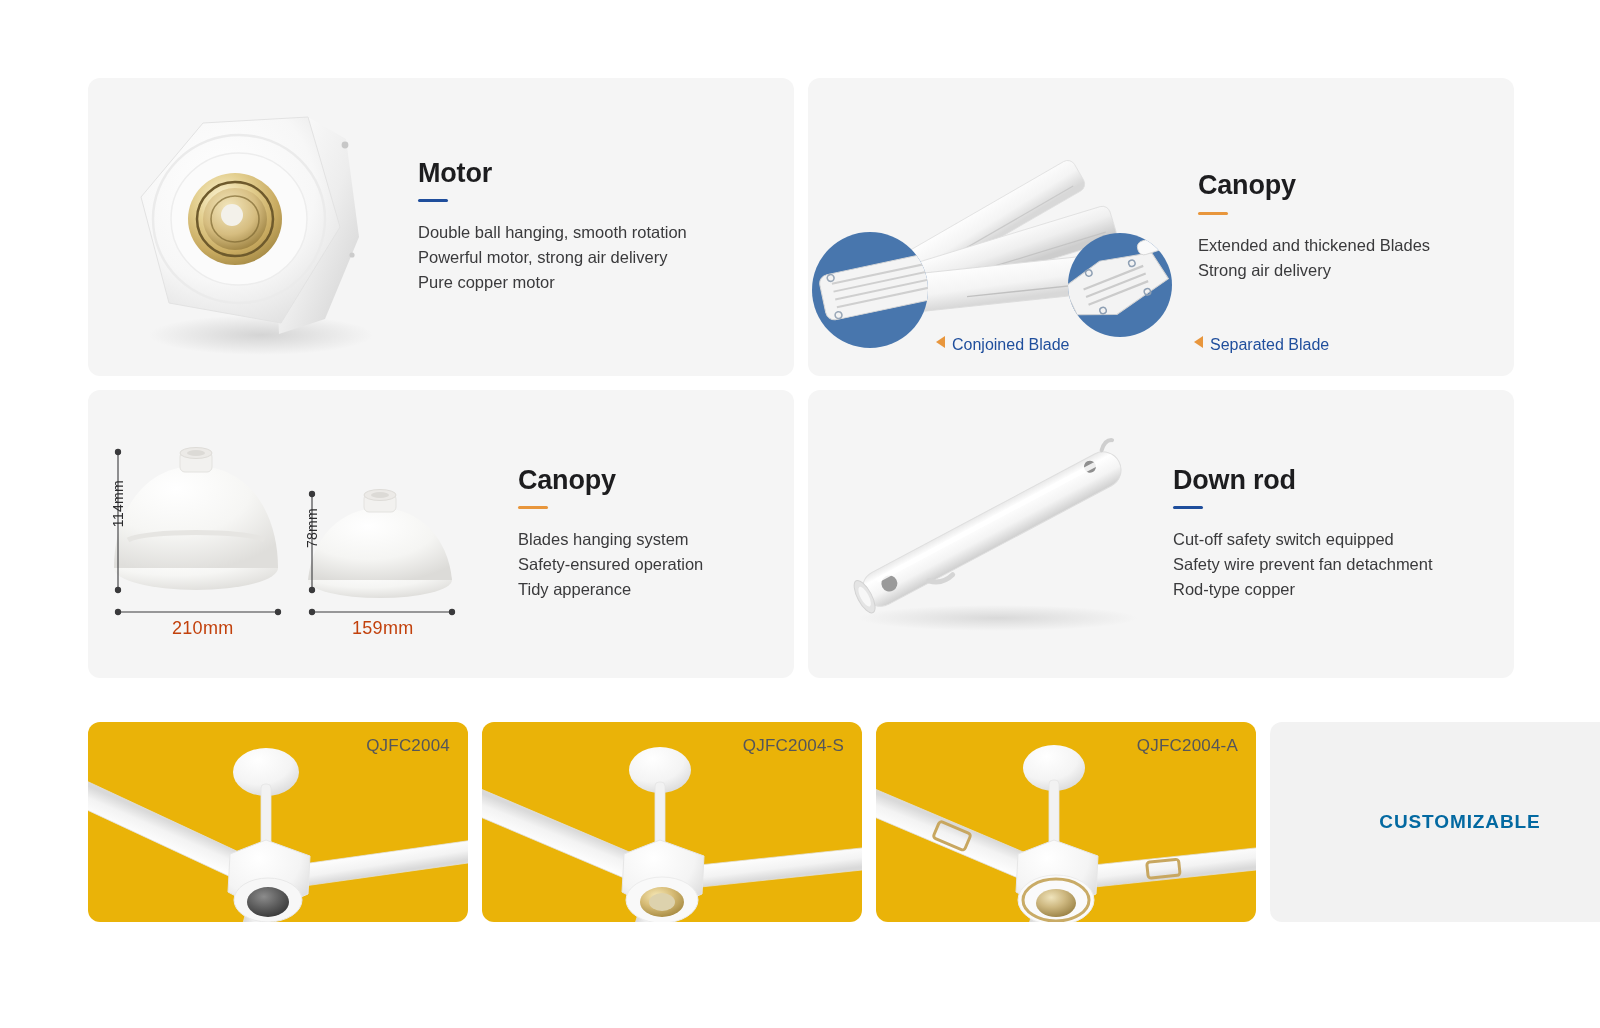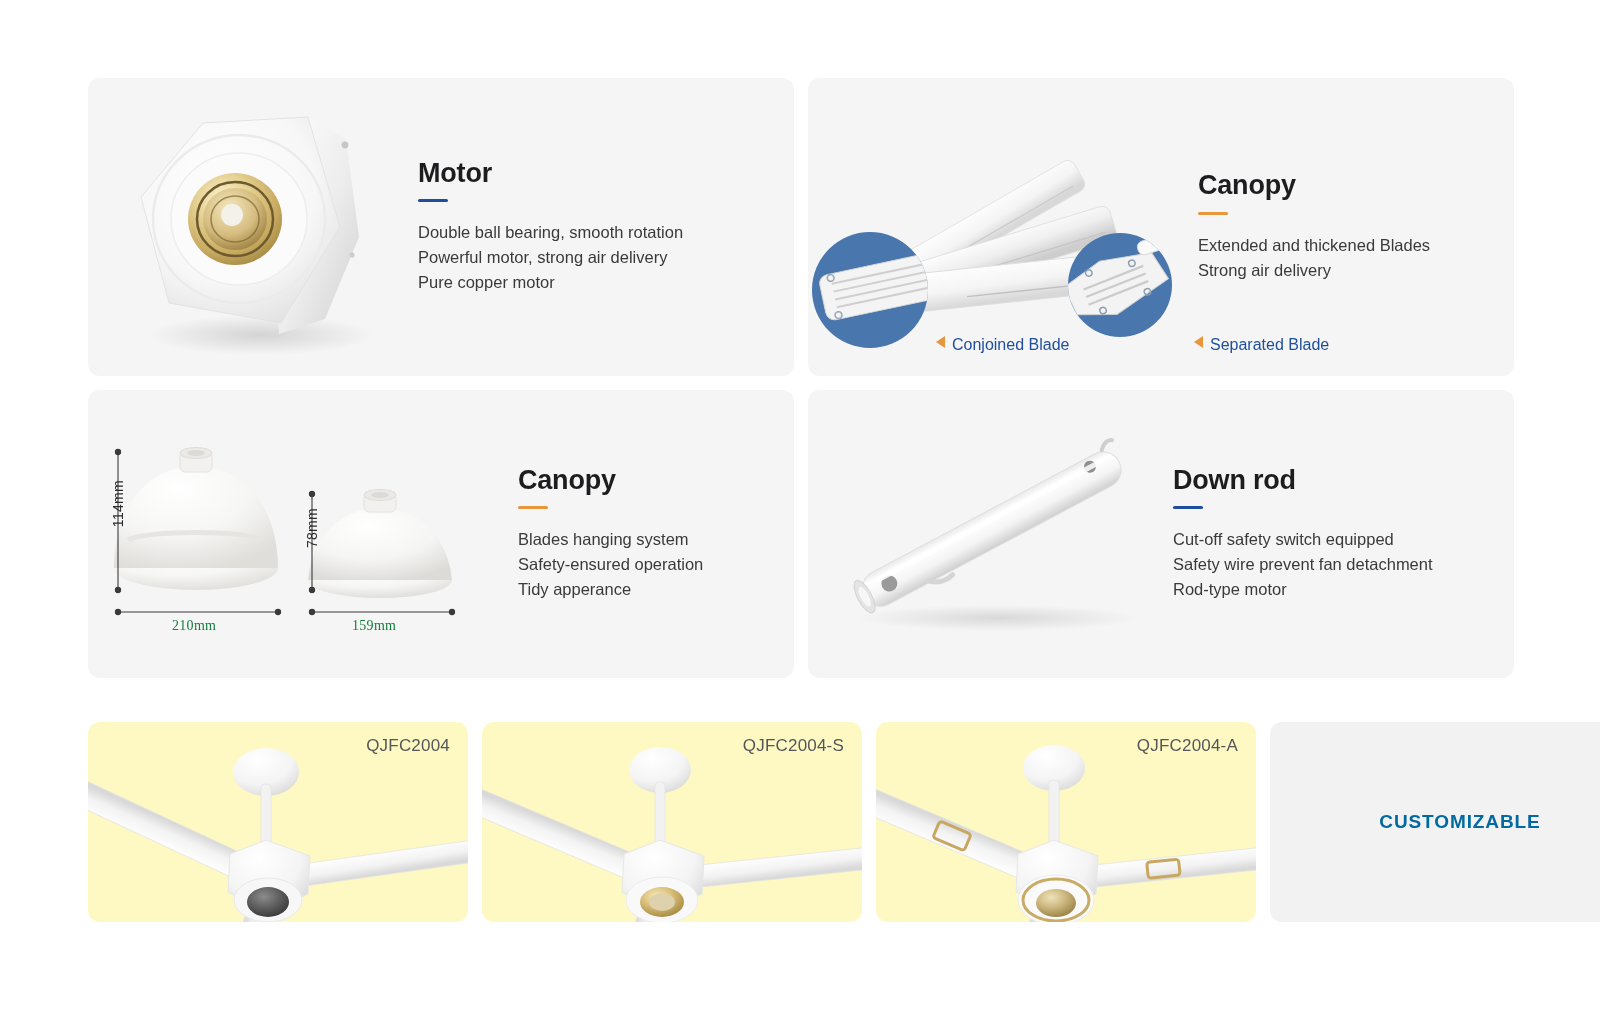--- a/index.html
+++ b/index.html
@@ -101,40 +101,39 @@
   .dim-label-v {
     position: absolute;
     font-size: 14px;
     color: #2b2b2d;
     writing-mode: vertical-rl;
     transform: rotate(180deg);
     letter-spacing: 0.3px;
   }
   .dim-label-h {
     position: absolute;
-    font-size: 14px;
-    color: #15803d;
+    font-size: 18px;
+    color: #c2410c;
     letter-spacing: 0.3px;
-    font-family: Liberation Serif, serif;
   }
 
   
   .rod-wrap { width: 365px; height: 100%; position: relative; }
 
   
   .product-strip {
     display: grid;
     grid-template-columns: repeat(4, 380px);
     gap: 14px;
     margin-top: 44px;
     height: 200px;
   }
 
   .product-tile {
-    background: #fef9c3;
+    background: #eab308;
     border-radius: 12px;
     position: relative;
     overflow: hidden;
   }
 
   .product-code {
     position: absolute;
     top: 14px;
     right: 18px;
     font-size: 17px;
@@ -213,21 +212,21 @@
 
           <circle cx="242" cy="58" r="3.4" fill="#c7c7c7"></circle>
           <circle cx="249" cy="168" r="2.6" fill="#cccccc"></circle>
         </svg>
       </div>
 
       <div class="card-copy">
         <h2 class="card-title">Motor</h2>
         <div class="accent-bar accent-blue"></div>
         <ul class="bullet-list">
-          <li>Double ball bearing, smooth rotation</li>
+          <li>Double ball hanging, smooth rotation</li>
           <li>Powerful motor, strong air delivery</li>
           <li>Pure copper motor</li>
         </ul>
       </div>
     </div>
 
     <div class="feature-card">
       <div class="card-media blades-wrap">
         <svg width="390" height="298" viewBox="0 0 390 298">
           <defs>
@@ -415,21 +414,21 @@
           </g>
         </svg>
       </div>
 
       <div class="card-copy">
         <h2 class="card-title">Down rod</h2>
         <div class="accent-bar accent-blue"></div>
         <ul class="bullet-list">
           <li>Cut-off safety switch equipped</li>
           <li>Safety wire prevent fan detachment</li>
-          <li>Rod-type motor</li>
+          <li>Rod-type copper</li>
         </ul>
       </div>
     </div>
 
   </div>
 
   <div class="product-strip">
 
     <div class="product-tile">
       <svg class="tile-art" viewBox="0 0 380 200" preserveAspectRatio="xMidYMid slice">

